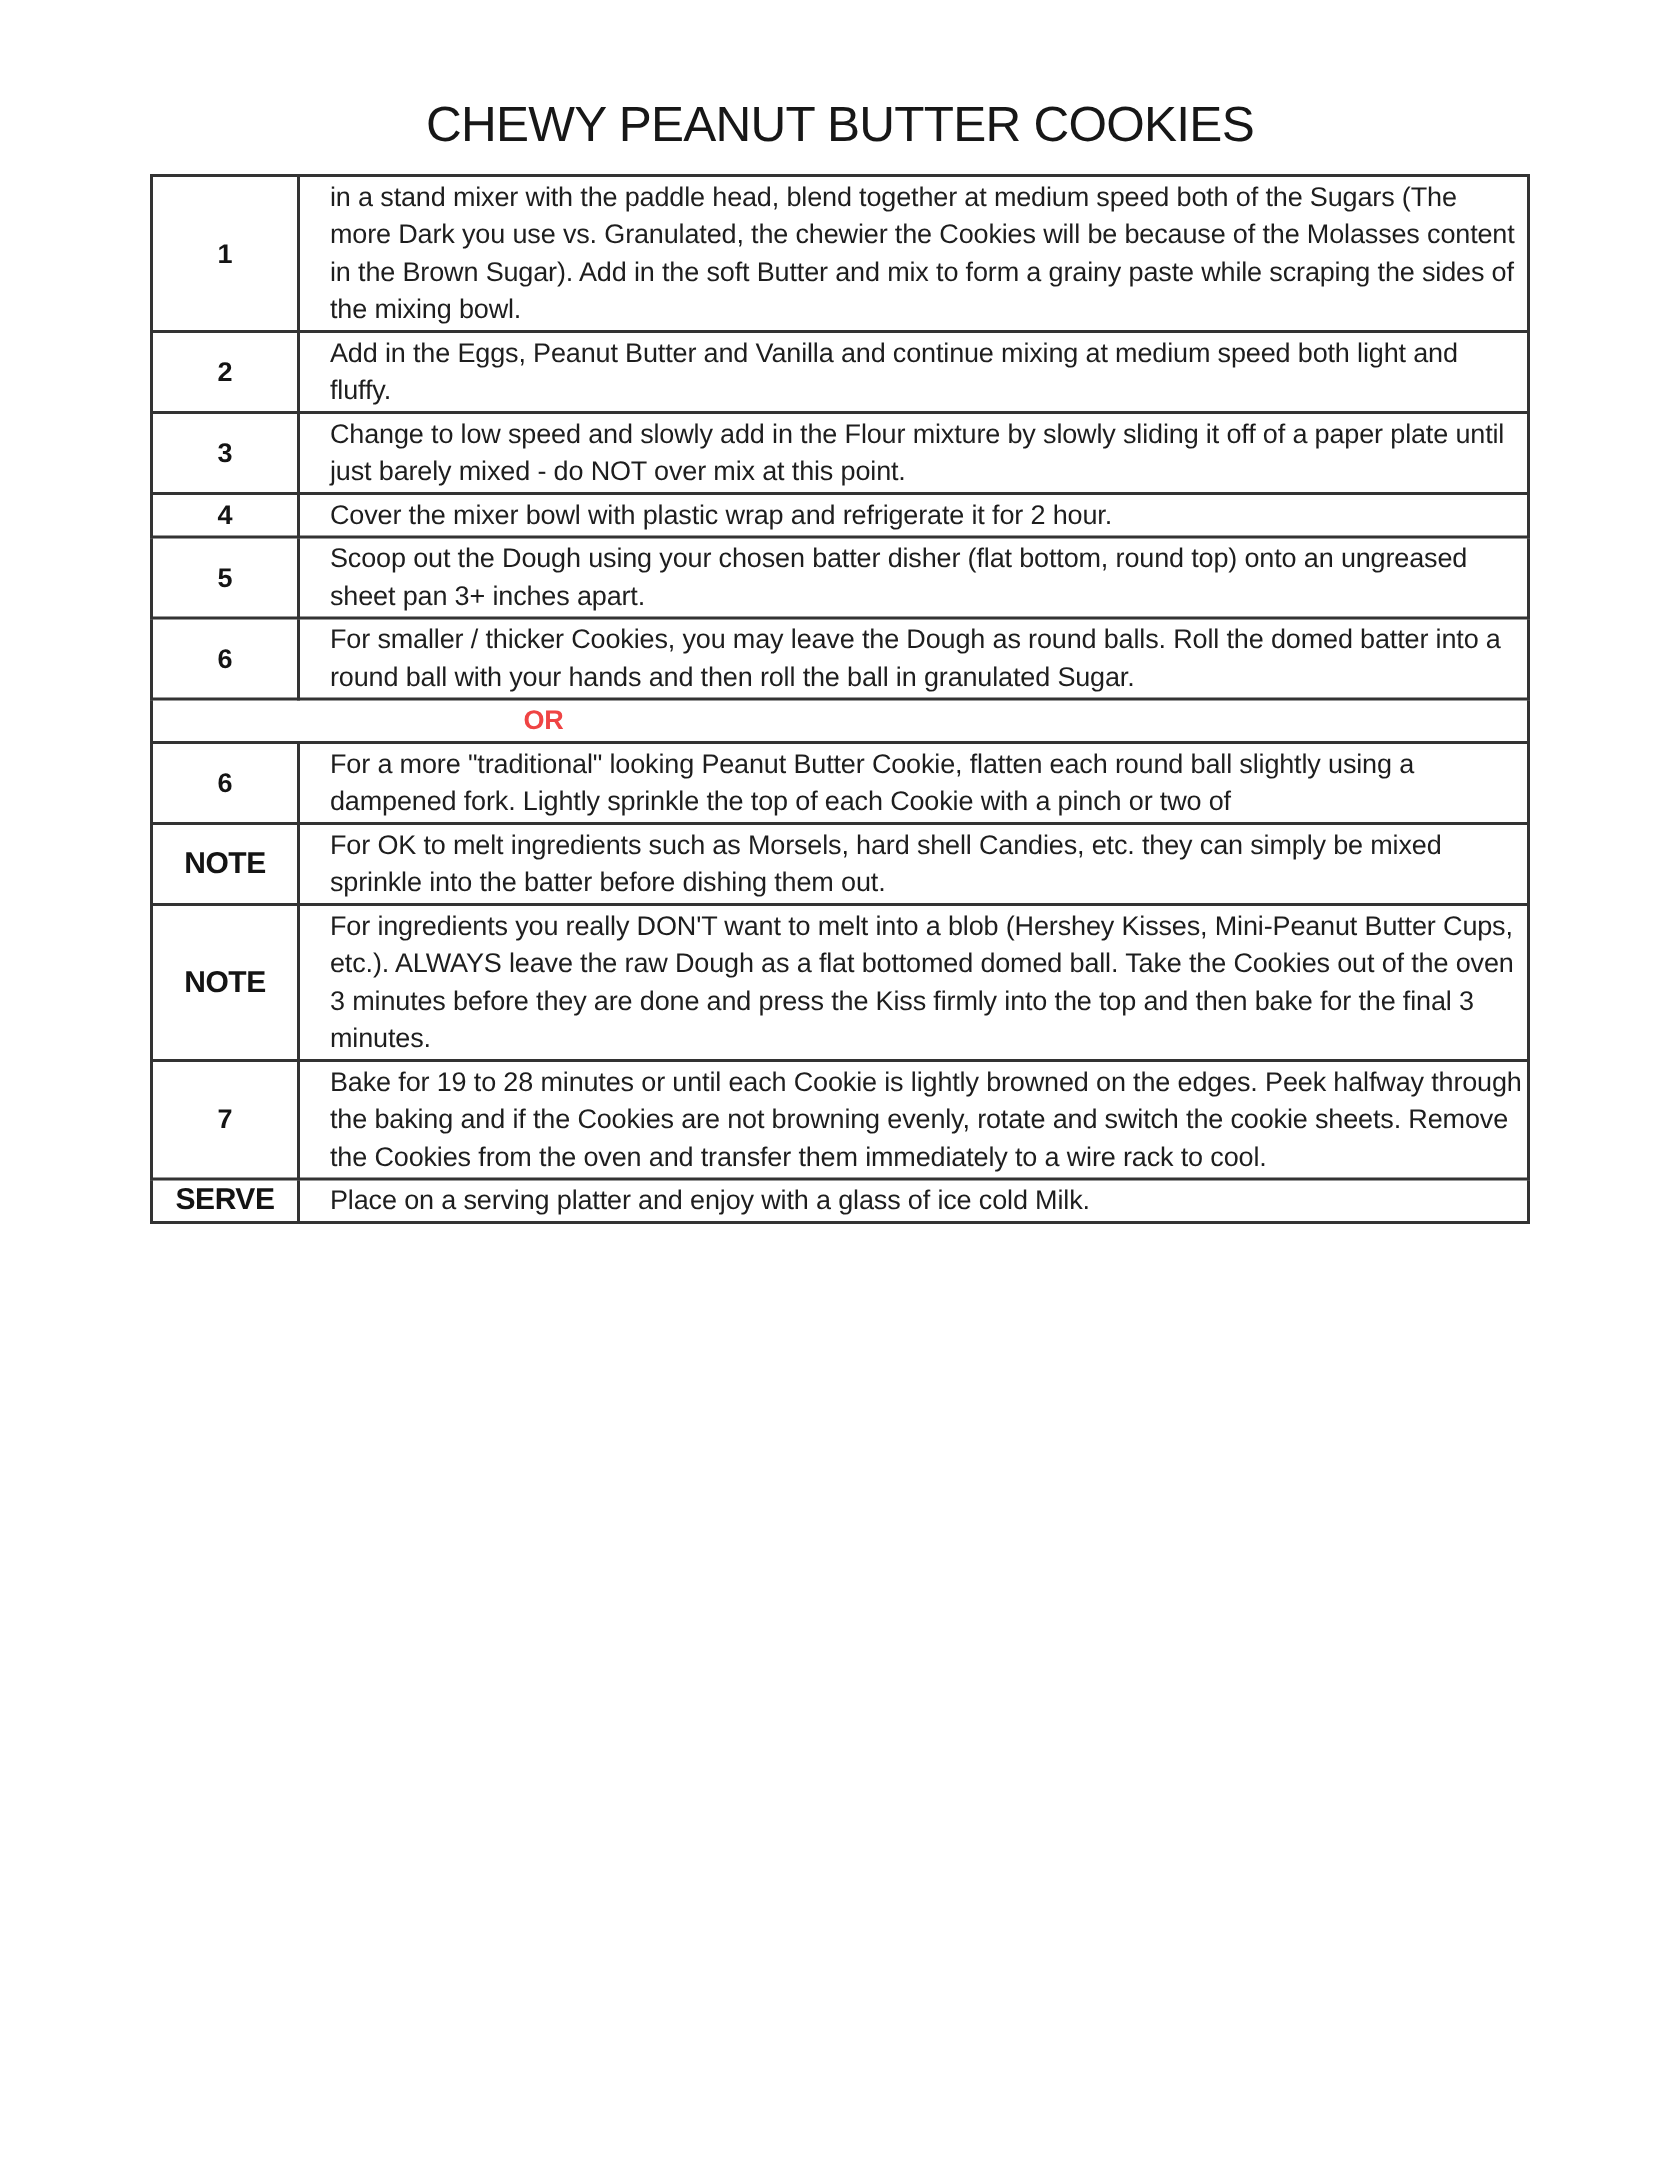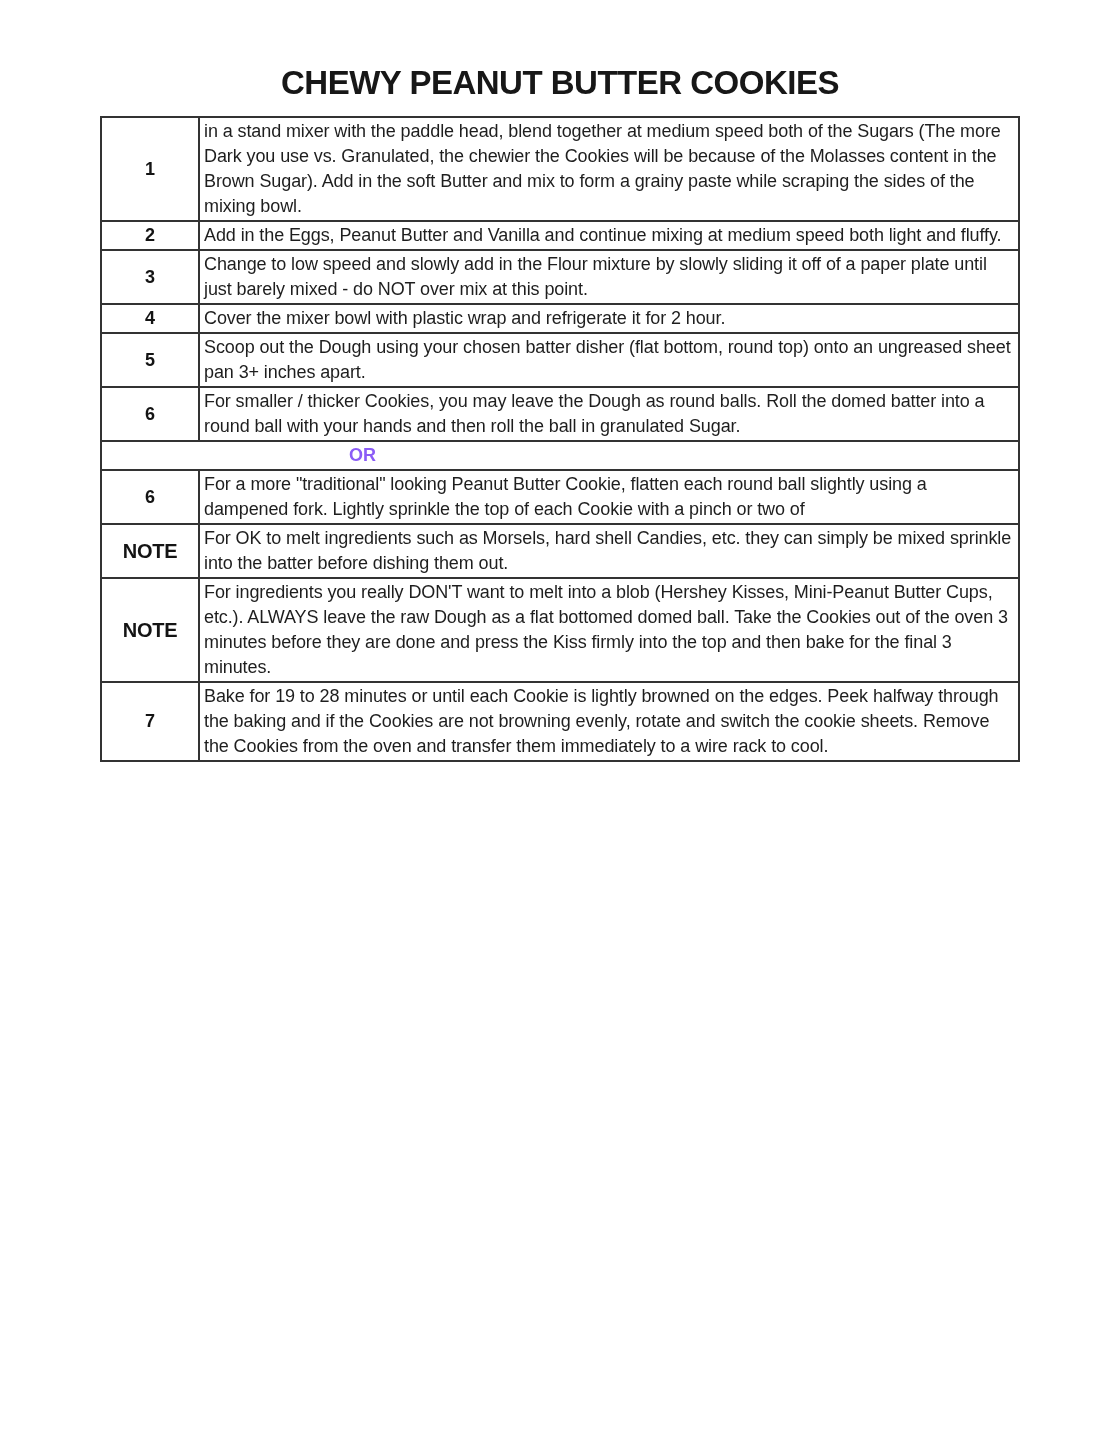--- a/index.html
+++ b/index.html
@@ -13,21 +13,21 @@
     font-family: "Liberation Sans", "DejaVu Sans", sans-serif;
     color: #1e1e1e;
     position: relative;
     overflow: hidden;
   }
   .page-title {
     margin: 0;
     padding-top: 64px;
     text-align: center;
     font-size: 33px;
-    font-weight: bold;
+    font-weight: normal;
     letter-spacing: -0.5px;
     color: #171717;
   }
   table.recipe {
     border-collapse: collapse;
     table-layout: fixed;
     width: 920px;
     margin: 14px 0 0 100px;
   }
   table.recipe col.c-label { width: 98px; }
@@ -44,30 +44,30 @@
     font-size: 19px;
     padding: 1px 2px;
     color: #141414;
   }
   td.label-cell.big-label {
     font-size: 20px;
     letter-spacing: -0.3px;
     margin-top: 23px;
   }
   td.text-cell {
-    padding: 1px 3px 1px 4px;
+    padding: 1px 3px 1px 20px;
     vertical-align: top;
     color: #1e1e1e;
   }
   td.or-cell {
     font-weight: bold;
     font-size: 14px;
     line-height: 19px;
     padding: 1px 16px 1px 247px;
-    color: #8b5cf6;
+    color: #ef4444;
   }
 </style>
 </head>
 <body>
 
 <h1 class="page-title">CHEWY PEANUT BUTTER COOKIES</h1>
 
 <table class="recipe">
   <colgroup>
       <col class="c-label">
@@ -110,14 +110,18 @@
       <td class="text-cell">For OK to melt ingredients such as Morsels, hard shell Candies, etc. they can simply be mixed sprinkle into the batter before dishing them out.</td>
     </tr>
     <tr>
       <td class="label-cell big-label">NOTE</td>
       <td class="text-cell">For ingredients you really DON'T want to melt into a blob (Hershey Kisses, Mini-Peanut Butter Cups, etc.). ALWAYS leave the raw Dough as a flat bottomed domed ball. Take the Cookies out of the oven 3 minutes before they are done and press the Kiss firmly into the top and then bake for the final 3 minutes.</td>
     </tr>
     <tr>
       <td class="label-cell">7</td>
       <td class="text-cell">Bake for 19 to 28 minutes or until each Cookie is lightly browned on the edges. Peek halfway through the baking and if the Cookies are not browning evenly, rotate and switch the cookie sheets. Remove the Cookies from the oven and transfer them immediately to a wire rack to cool.</td>
     </tr>
+    <tr>
+      <td class="label-cell big-label">SERVE</td>
+      <td class="text-cell">Place on a serving platter and enjoy with a glass of ice cold Milk.</td>
+    </tr>
   </tbody>
 </table>
 
 </body></html>

